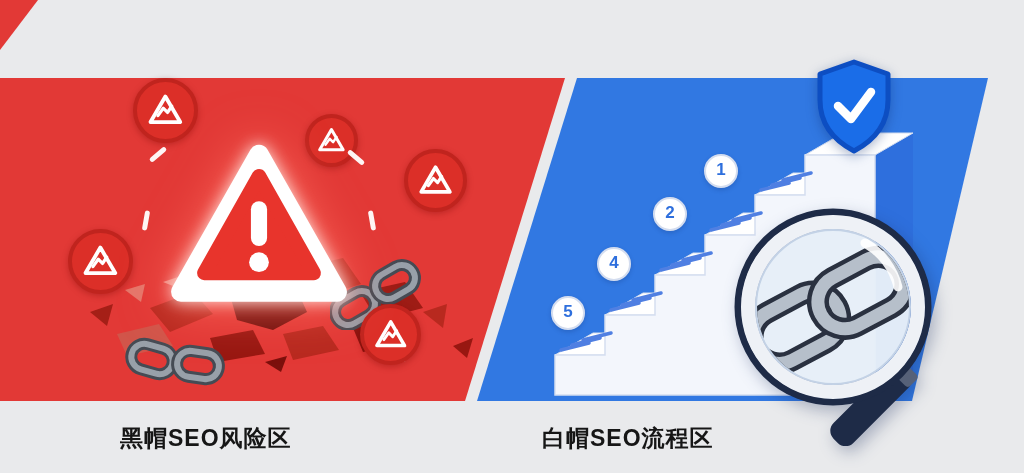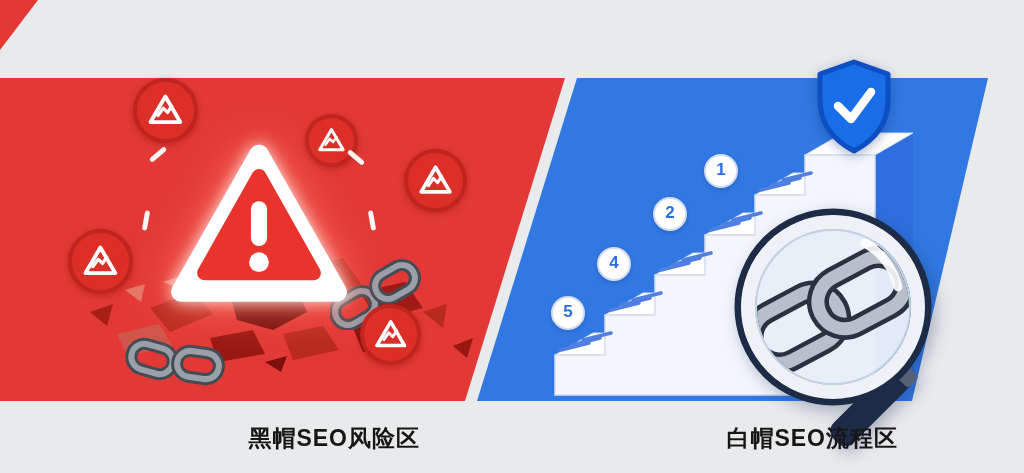--- a/index.html
+++ b/index.html
@@ -71,24 +71,24 @@
     text-align:center;box-shadow:0 2px 4px rgba(20,50,120,.25);
   }
   .n1{left:704px;top:154px;}
   .n2{left:653px;top:197px;}
   .n4{left:597px;top:247px;}
   .n5{left:551px;top:296px;}
 
   
   .zone-label{
     font-size:23px;font-weight:bold;color:#161616;
-    text-align:right;letter-spacing:1px;
+    text-align:left;letter-spacing:1px;
   }
   .label-left{left:120px;top:423px;width:300px;}
-  .label-right{left:588px;top:423px;width:310px;}
+  .label-right{left:542px;top:423px;width:310px;}
 </style>
 </head>
 <body>
 
 <div class="abs zone-red"></div>
 <div class="abs zone-blue"></div>
 <div class="abs corner-accent"></div>
 
 <svg class="abs debris" viewBox="0 0 420 130">
   <polygon points="95,58 138,42 158,64 115,82" fill="#b8291f"></polygon>

